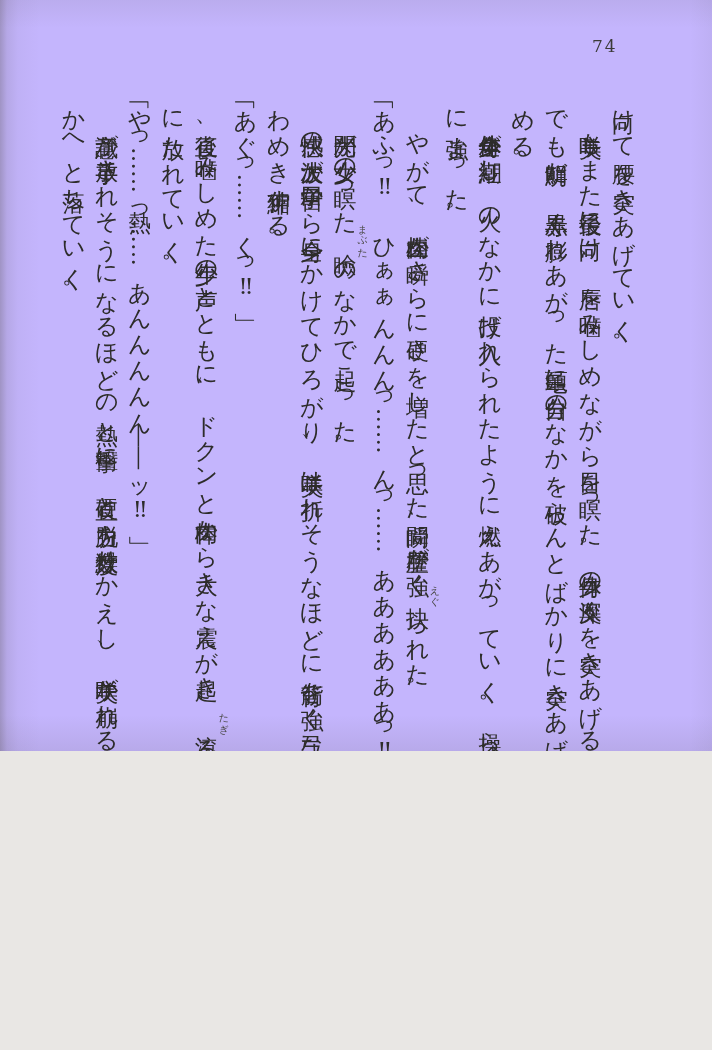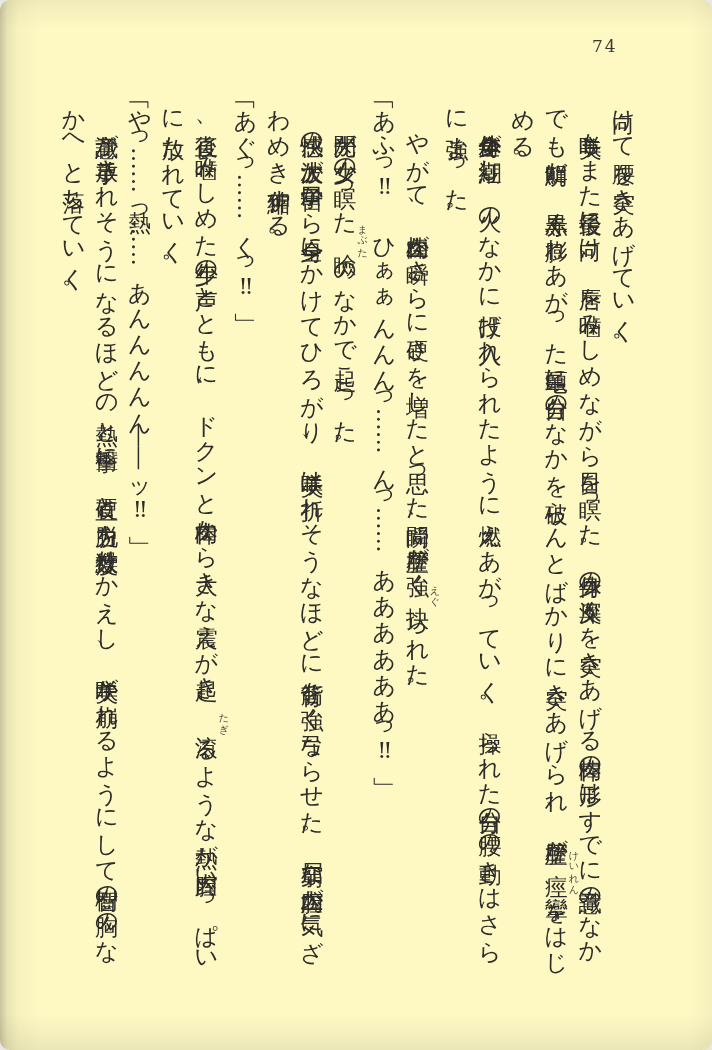--- a/index.html
+++ b/index.html
@@ -3,25 +3,24 @@
 <meta charset="utf-8">
 <style>
   html, body {
     margin: 0;
     padding: 0;
     background: #e9e7e4;
   }
   .page {
     position: relative;
     width: 712px;
-    height: 1050px;
-    background: #fef9c3;
+    height: 751px;
+    background: #c4b5fd;
     overflow: hidden;
     font-family: "DejaVu Serif", "Liberation Serif", serif;
-    border-radius: 10px;
   }
   
   .page::before {
     content: "";
     position: absolute;
     inset: 0;
     pointer-events: none;
     background:
       linear-gradient(90deg, rgba(75,70,64,0.30) 0px, rgba(75,70,64,0.12) 7px, rgba(75,70,64,0.04) 18px, rgba(75,70,64,0) 40px),
       linear-gradient(180deg, rgba(75,70,64,0.08) 0px, rgba(75,70,64,0) 28px),

